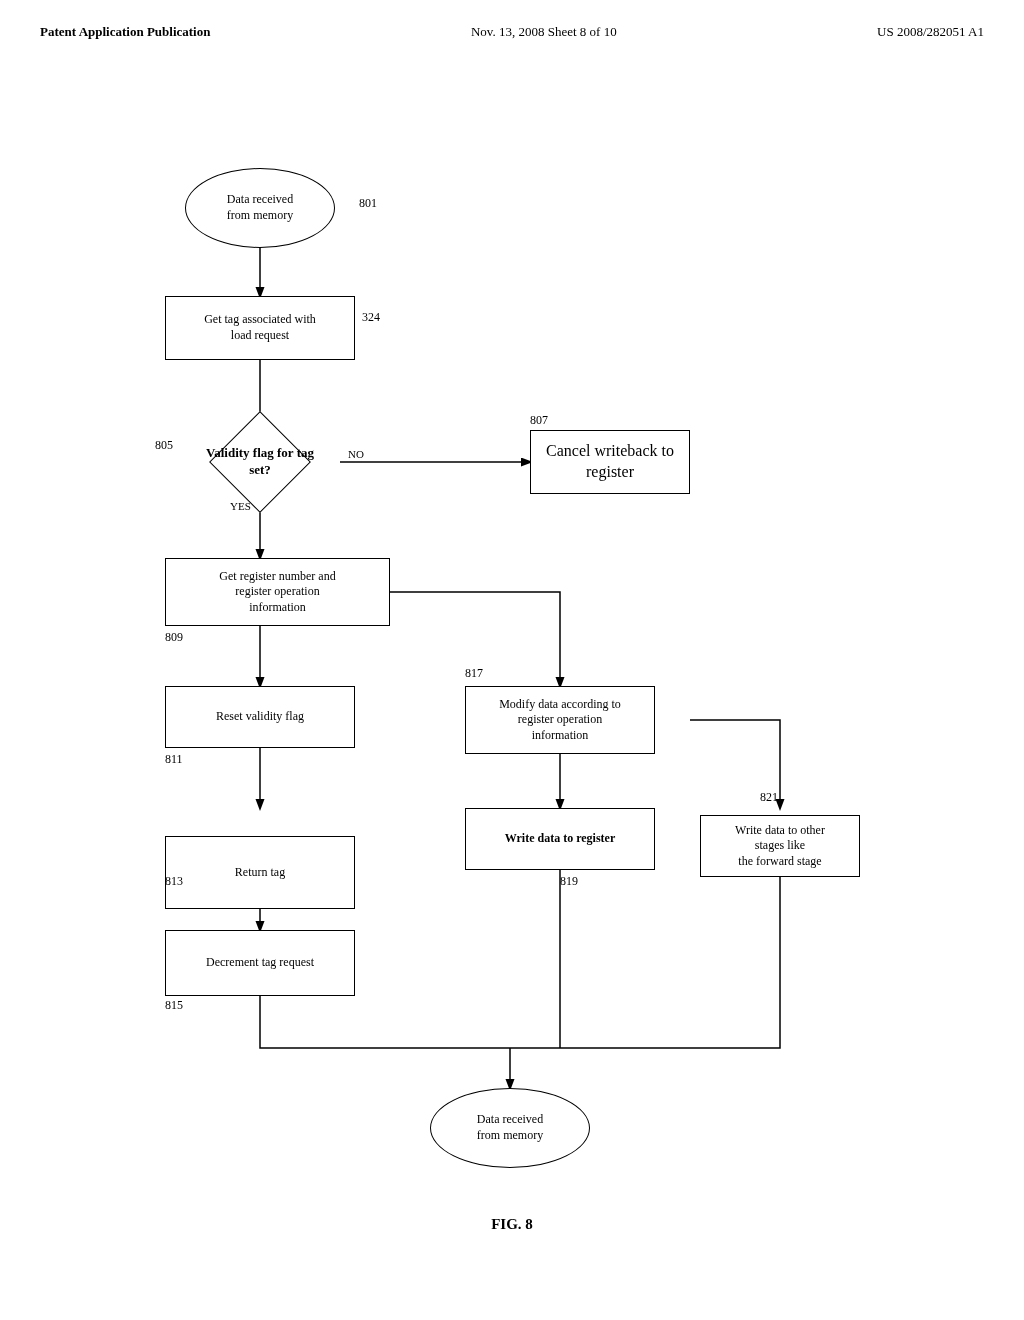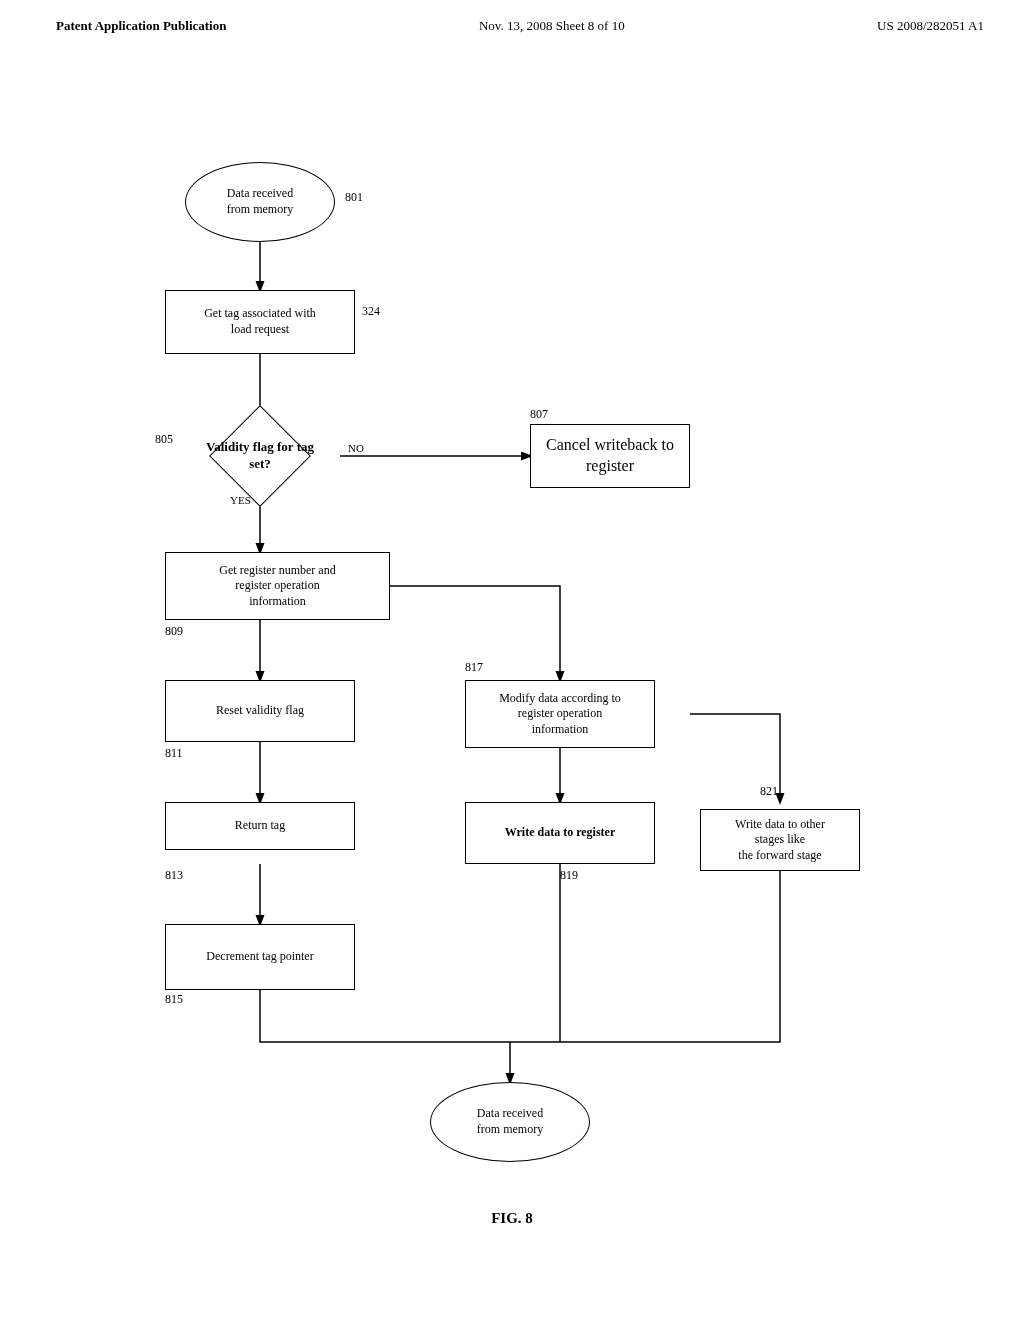--- a/index.html
+++ b/index.html
@@ -7,23 +7,24 @@
       background: #fff;
       font-family: 'Times New Roman', Times, serif;
       width: 1024px;
       min-height: 1320px;
       position: relative;
       overflow-x: hidden;
     }
     .header {
       display: flex;
       justify-content: space-between;
-      padding: 18px 40px 8px 56px;
+      padding: 18px 40px 8px 40px;
       font-size: 13px;
       border-bottom: none;
+      margin-top: 6px;
     }
     .header-left { font-weight: bold; font-size: 13px; }
     .header-center { font-size: 13px; }
     .header-right { font-size: 13px; }
 
     .diagram-area {
       position: relative;
       width: 100%;
       height: 1210px;
     }
@@ -137,21 +138,21 @@
       <marker id="arrow" markerWidth="8" markerHeight="8" refX="6" refY="3" orient="auto">
         <path d="M0,0 L0,6 L8,3 z" fill="#000"></path>
       </marker>
     </defs>
   </svg>
 
   <div class="shape oval" style="left:185px; top:120px; width:150px; height:80px;">
     <span style="white-space:pre-line; font-size:12px;">Data received
 from memory</span>
   </div>
-  <div class="label" style="left:345px; top:148px;text-align:right;">801</div>
+  <div class="label" style="left:359px; top:148px;text-align:right;">801</div>
 
   <div class="shape rect" style="left:165px; top:248px; width:190px; height:64px;">
     <span style="white-space:pre-line; font-size:12px;">Get tag associated with
 load request</span>
   </div>
   <div class="label" style="left:362px; top:262px;">324</div>
 
   <div style="position:absolute; left:185px; top:378px; width:150px; height:72px;">
     <div class="diamond" style="width:72px; height:72px; position:absolute; left:39px; top:0;"></div>
     <div class="diamond-text" style="width:150px; height:72px; left:0; top:0; font-size:13px; position:absolute;font-weight:bold;">
@@ -183,39 +184,39 @@
 register operation
 information</span>
   </div>
   <div class="label" style="left:465px; top:618px;">817</div>
 
   <div class="shape rect" style="left:165px; top:638px; width:190px; height:62px;">
     <span style="white-space:pre-line; font-size:12px;">Reset validity flag</span>
   </div>
   <div class="label" style="left:165px; top:704px;">811</div>
 
-  <div class="shape rect" style="left:165px; top:760px; width:190px; height:48px;">
+  <div class="shape rect" style="left:165px; top:788px; width:190px; height:73px;">
     <span style="white-space:pre-line; font-size:12px;">Return tag</span>
   </div>
   <div class="label" style="left:165px; top:826px;">813</div>
 
   <div class="shape rect" style="left:465px; top:760px; width:190px; height:62px;font-weight:bold;">
     <span style="white-space:pre-line; font-size:12px;">Write data to register</span>
   </div>
   <div class="label" style="left:560px; top:826px;">819</div>
 
   <div class="shape rect" style="left:700px; top:760px; width:160px; height:62px;margin-top:7px;">
     <span style="white-space:pre-line; font-size:12px;">Write data to other
 stages like
 the forward stage</span>
   </div>
   <div class="label" style="left:760px; top:742px;">821</div>
 
   <div class="shape rect" style="left:165px; top:882px; width:190px; height:66px;">
-    <span style="white-space:pre-line; font-size:12px;">Decrement tag pointer</span>
+    <span style="white-space:pre-line; font-size:12px;">Decrement tag request</span>
   </div>
   <div class="label" style="left:165px; top:950px;">815</div>
 
   <div class="shape oval" style="left:430px; top:1040px; width:160px; height:80px;">
     <span style="white-space:pre-line; font-size:12px;">Data received
 from memory</span>
   </div>
 
   <div class="fig-label" style="bottom:25px;">FIG. 8</div>
 

